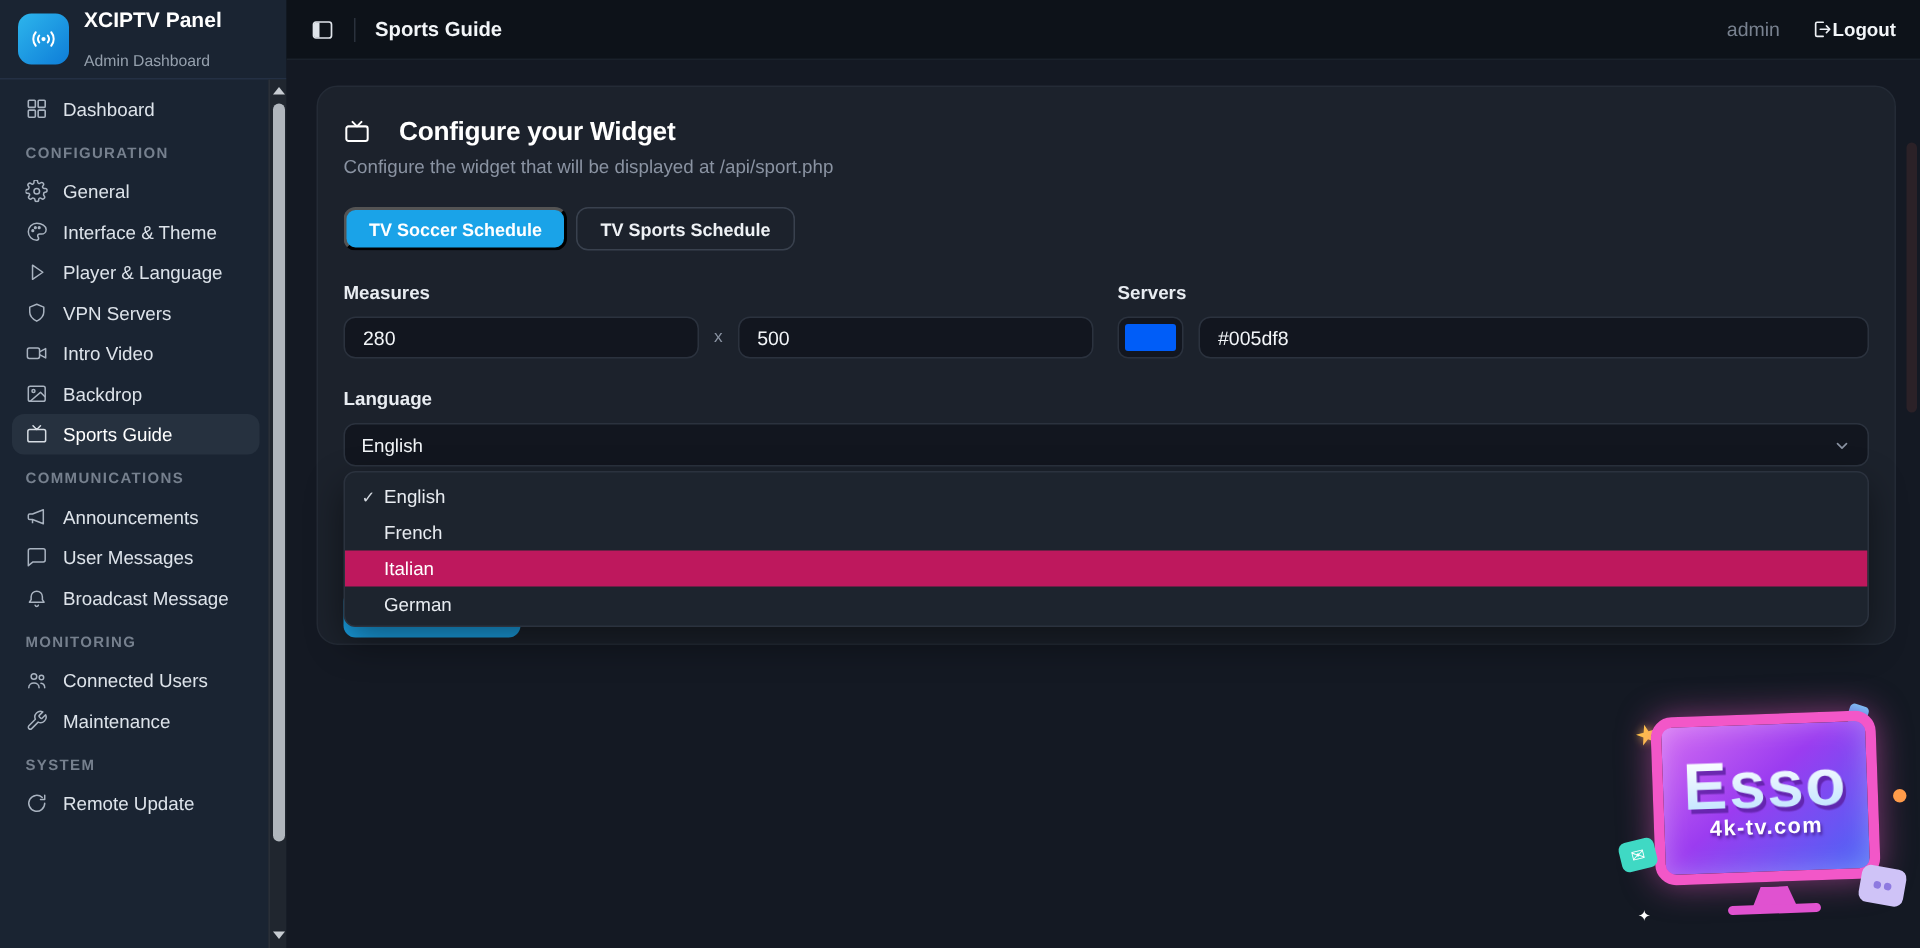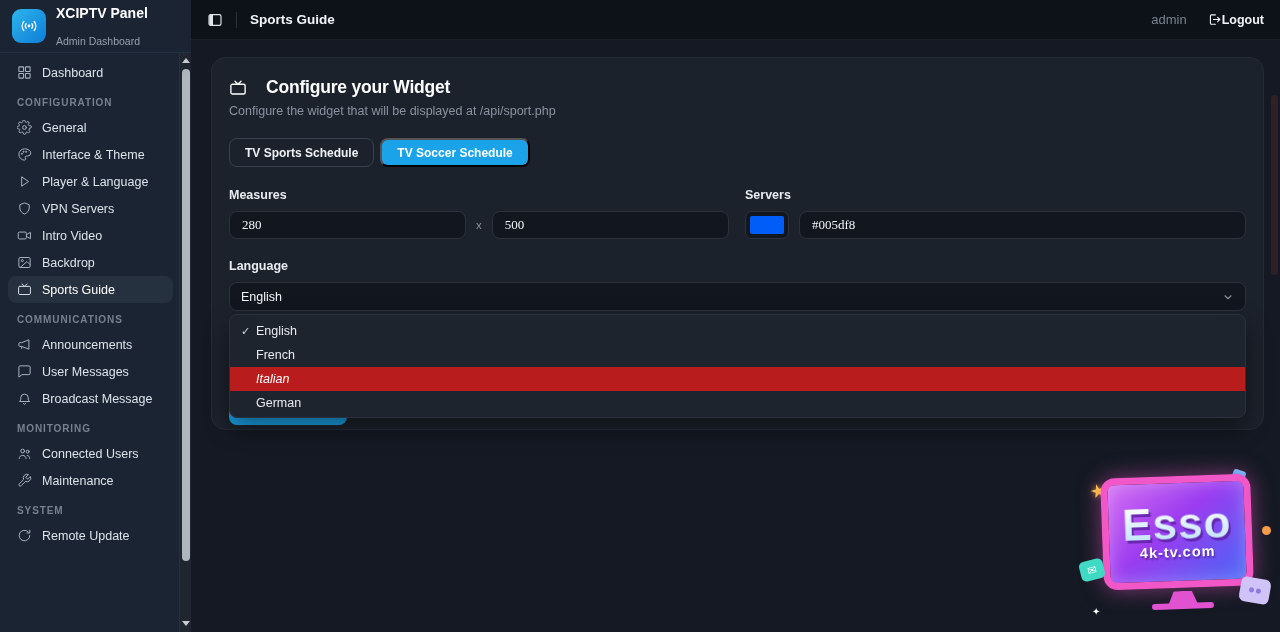--- a/index.html
+++ b/index.html
@@ -62,21 +62,21 @@
   .tab.active { background:#1aa3e8; color:#ffffff; }
   .tab.inactive { border:1px solid #39414e; color:#eef1f5; background:transparent; }
 
   .form-row { margin-top:21px; display:flex; gap:14px; }
   .col-measures { width:502px; flex:0 0 502px; }
   .col-colour { flex:1; }
   .f-label { font-size:12.5px; font-weight:bold; color:#e8ecf1; }
   .inputs-row { margin-top:9px; display:flex; align-items:center; gap:10px; }
   .t-input { height:28px; background:#12161f; border:1px solid #2b323e; border-radius:8px;
              color:#f2f5f8; font-size:13px; padding:0 12px; outline:none; width:100%;
-             font-family:Liberation Serif, serif; }
+             font-family:Liberation Sans, sans-serif; }
   .measure-input { width:237px; flex:0 0 237px; }
   .x-sep { color:#8a93a2; font-size:11.5px; }
   .swatch-wrap { width:44px; height:28px; flex:0 0 44px; background:#12161f;
                  border:1px solid #2b323e; border-radius:7px; padding:4px; cursor:pointer; }
   .swatch { width:100%; height:100%; border-radius:2px; }
 
   .lang-block { margin-top:20px; }
   .select { margin-top:9px; height:29px; background:#12161f; border:1px solid #2b323e;
             border-radius:8px; display:flex; align-items:center; justify-content:space-between;
             padding:0 11px; cursor:pointer; }
@@ -85,21 +85,21 @@
 
   .dd-zone { position:relative; height:131px; }
   .save-btn { position:absolute; left:0; top:82px; width:118px; height:32px; background:#1aa3e8;
               border:none; border-radius:8px; z-index:1; cursor:pointer; }
   .dd-panel { position:absolute; left:0; right:0; top:3px; height:104px; background:#1d242e;
               border:1px solid #2b323e; border-radius:8px; z-index:2; padding:4px 0;
               box-shadow:0 10px 25px rgba(0,0,0,0.45); overflow:hidden; }
   .dd-option { height:24px; display:flex; align-items:center; padding-left:11px; gap:4px;
                font-size:12.5px; color:#e8ecf1; cursor:pointer; }
   .dd-check { width:11px; flex:0 0 11px; font-size:11px; color:#d5dae1; }
-  .dd-option.highlight { background:#b91c1c; color:#ffffff;font-style:italic; }
+  .dd-option.highlight { background:#be185d; color:#ffffff; }
 
   
   .page-scroll { position:absolute; right:2px; top:55px; width:7px; height:180px;
                  background:#2b2127; border-radius:4px; }
 
   
   .wm { position:absolute; right:6px; bottom:4px; width:192px; height:160px; pointer-events:none; }
   .wm-tv { position:absolute; left:20px; top:8px; width:150px; height:112px; border-radius:14px;
            border:7px solid #f257c8;
            background:linear-gradient(140deg,#d36df2 0%,#9b3cf0 45%,#4766f5 100%);
@@ -344,22 +344,22 @@
           <svg width="18" height="18" viewBox="0 0 24 24" fill="none" stroke="#ffffff" stroke-width="1.8" stroke-linecap="round" stroke-linejoin="round">
             <rect x="2.5" y="7" width="19" height="13" rx="2"></rect>
               <path d="M8 3l4 4 4-4"></path>
           </svg>
         </span>
         <h1 class="card-title">Configure your Widget</h1>
       </div>
       <div class="card-sub">Configure the widget that will be displayed at /api/sport.php</div>
 
       <div class="tabs">
+        <button class="tab active">TV Soccer Schedule</button>
         <button class="tab inactive">TV Sports Schedule</button>
-        <button class="tab active">TV Soccer Schedule</button>
       </div>
 
       <div class="form-row">
         <div class="col-measures">
           <div class="f-label">Measures</div>
           <div class="inputs-row">
             <input class="t-input measure-input" value="280" style="">
             <span class="x-sep">x</span>
             <input class="t-input measure-input" value="500" style="">
           </div>

